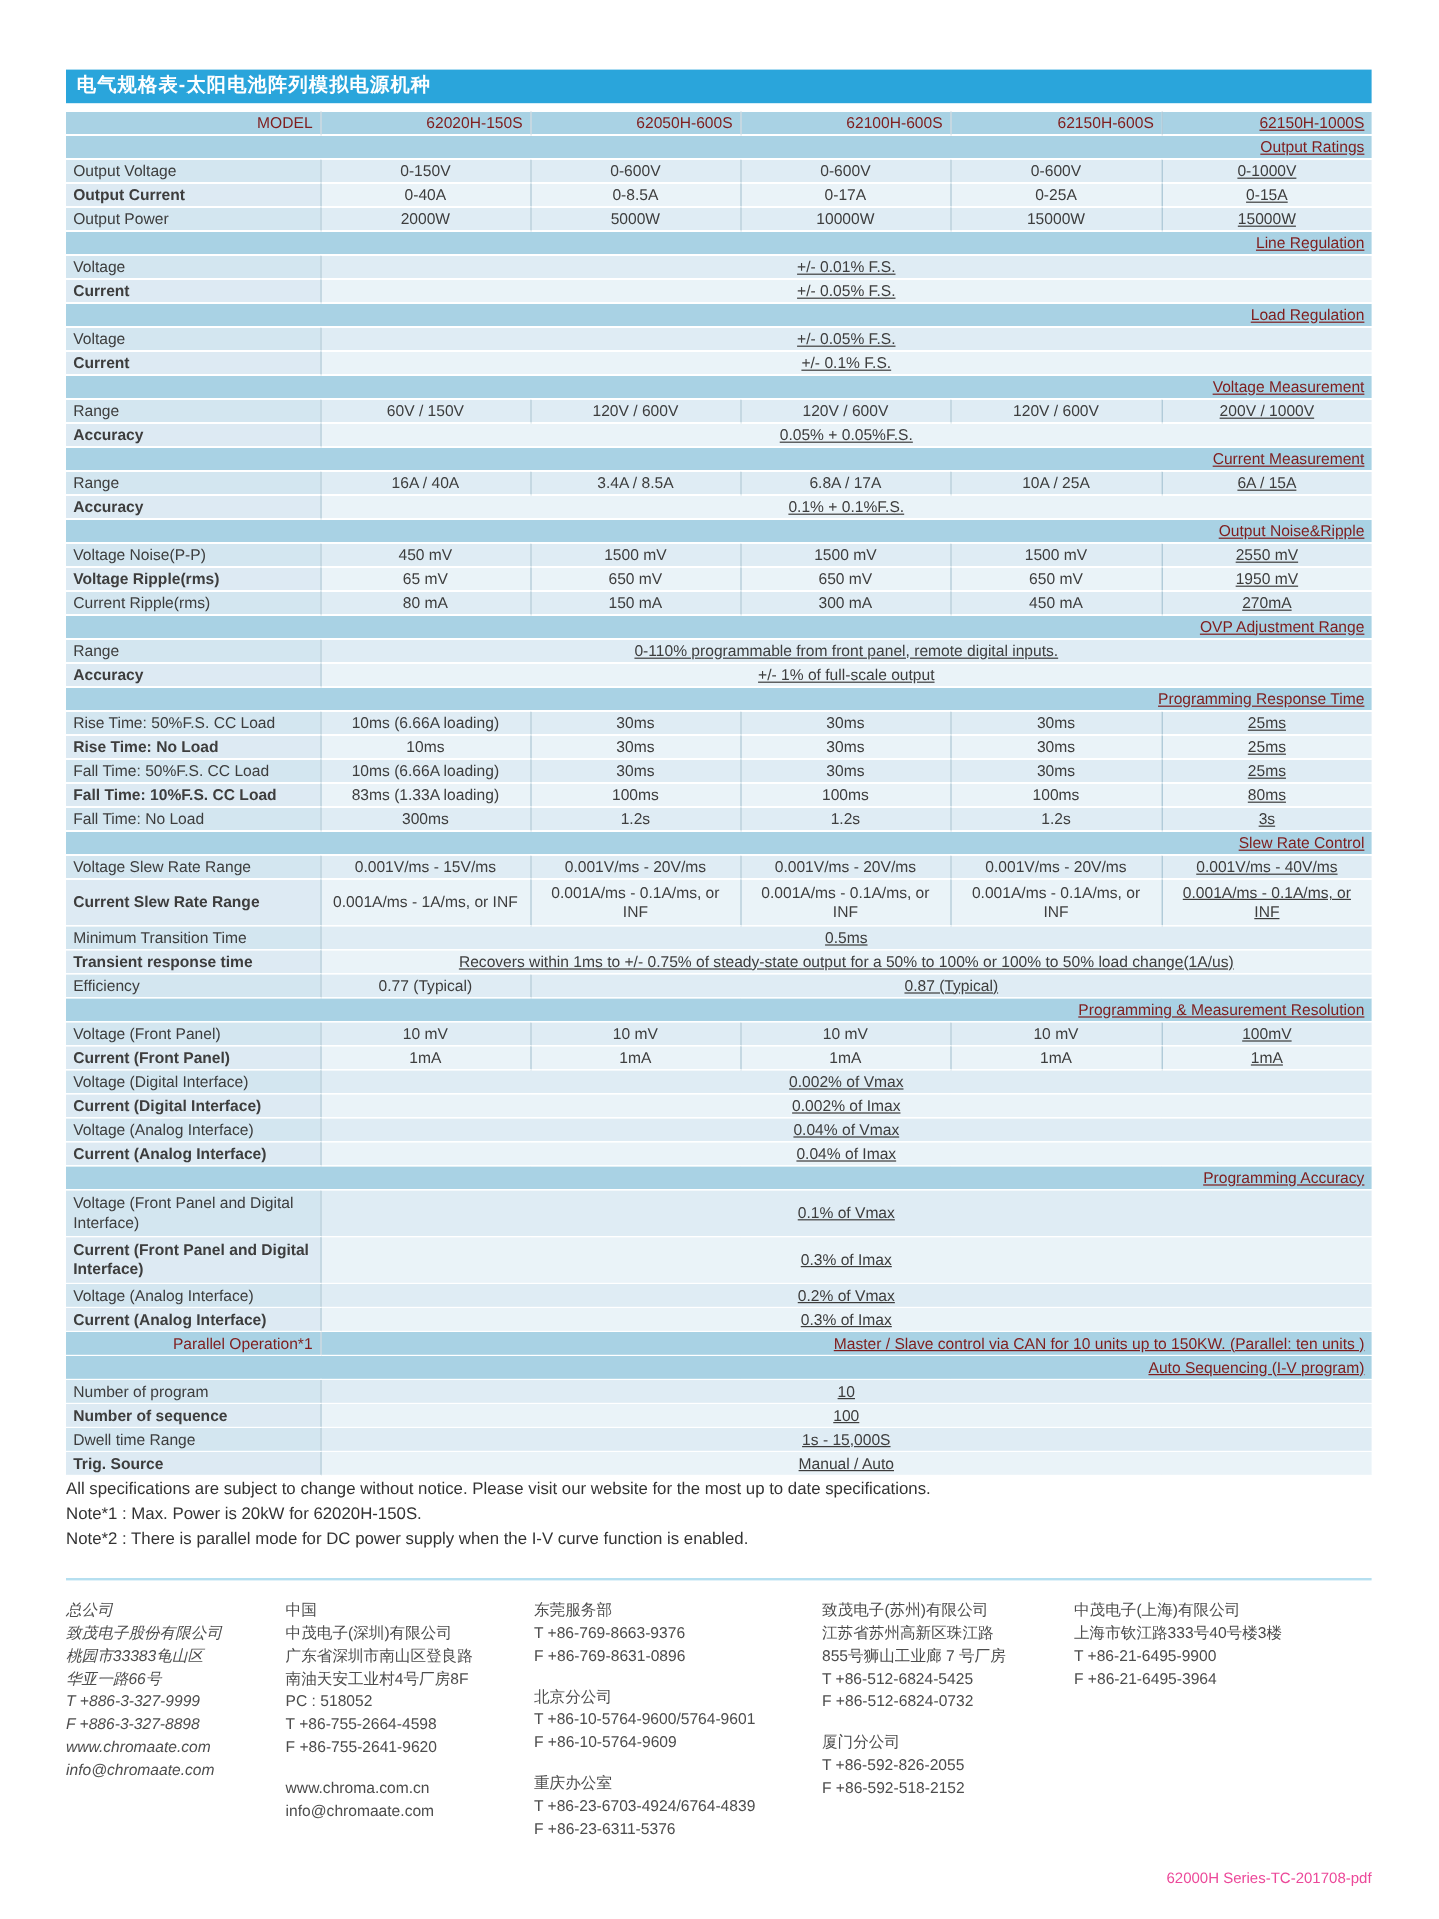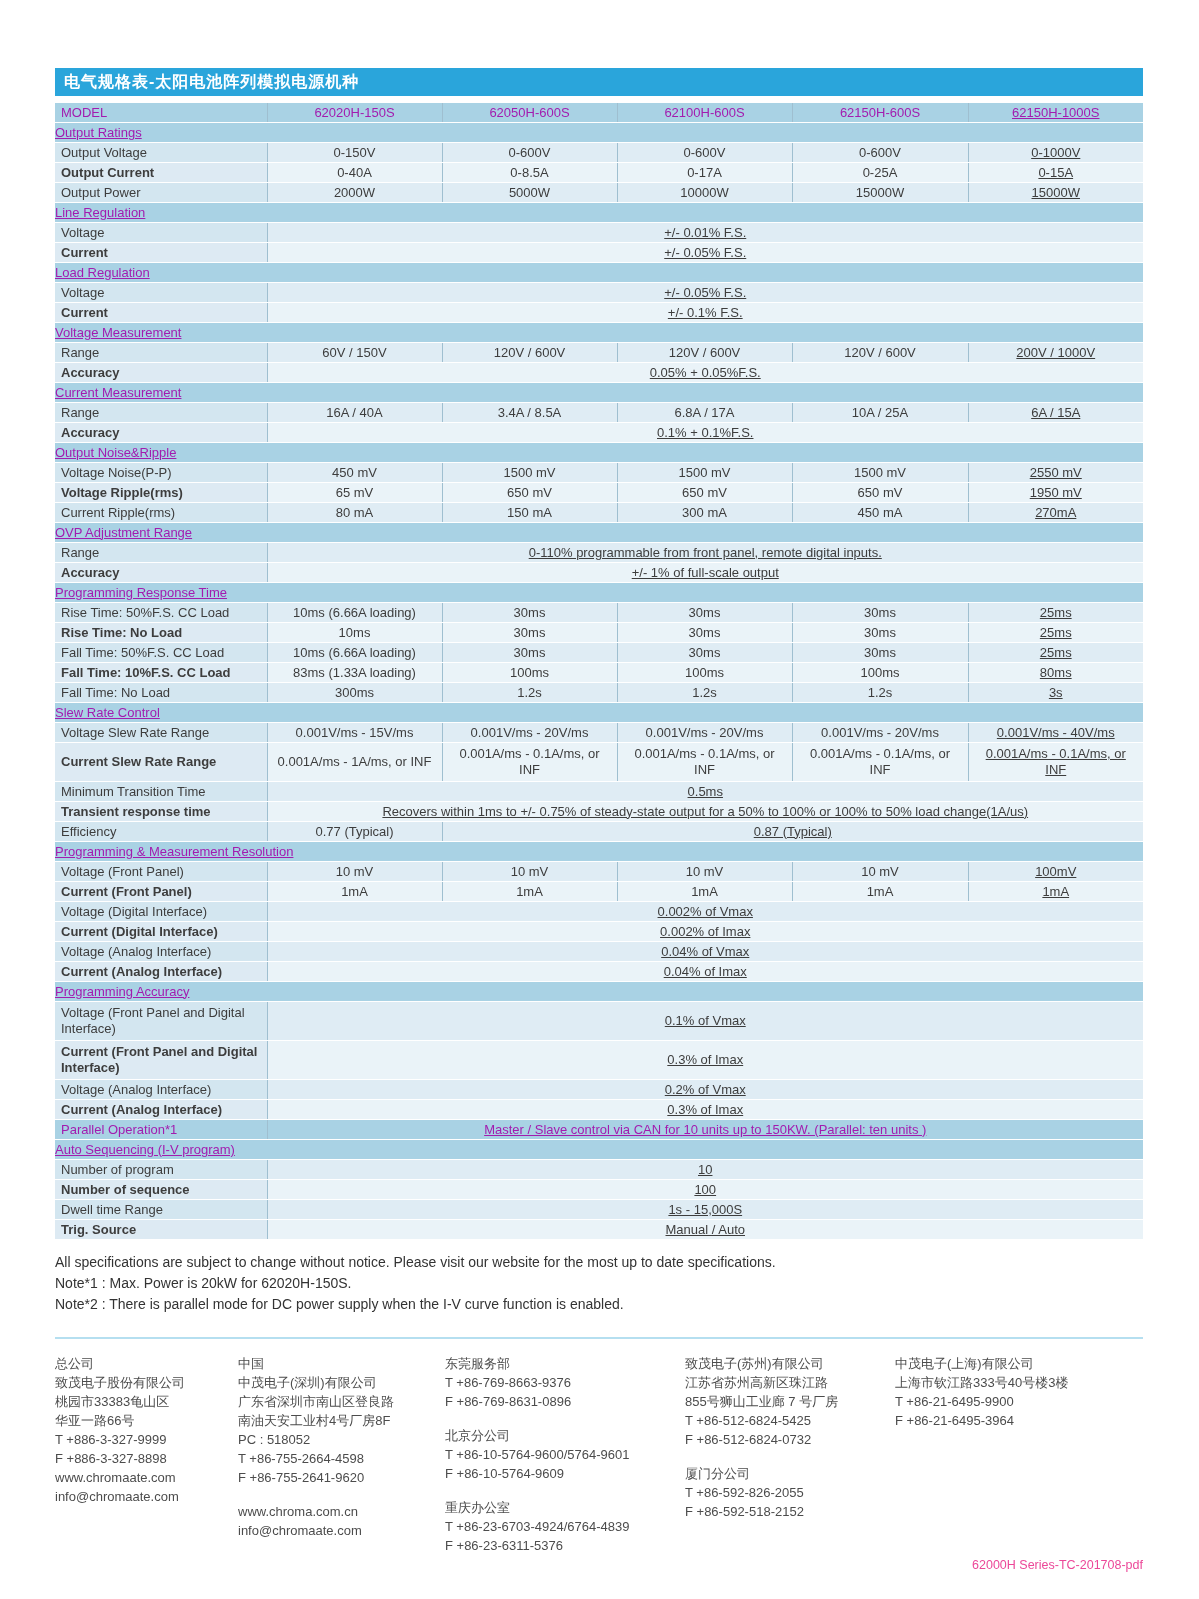--- a/index.html
+++ b/index.html
@@ -1,48 +1,48 @@
 <!DOCTYPE html>
 <html style="--header-blue: #2aa5db; --section-blue: #a9d2e4;"><head>
 <meta charset="utf-8">
 <style>
   html,body{margin:0;padding:0;background:#ffffff;}
   body{width:1199px;height:1599px;font-family:"Liberation Sans",sans-serif;-webkit-font-smoothing:antialiased;}
   .page{position:relative;width:1199px;height:1599px;background:#fff;overflow:hidden;}
-  .content{position:absolute;left:55px;top:68px;width:1088px;}
+  .content{position:absolute;left:55px;top:58px;width:1088px;}
 
   .title-bar{
     background:var(--header-blue,#2aa5db);color:#ffffff;font-size:16px;font-weight:bold;
     padding:4px 9px;line-height:20px;letter-spacing:1px;box-sizing:border-box;width:1088px;
   }
 
   table.spec-table{border-collapse:collapse;table-layout:fixed;width:1088px;margin-top:7px;
     font-size:13px;color:#3d3d3d;}
   .spec-table td{
     padding:1px 6px;height:17px;line-height:16px;vertical-align:middle;
     border-right:1px solid #9fbfd0;border-bottom:1px solid #ffffff;
     overflow:hidden;
   }
   .spec-table td:last-child{border-right:none;text-decoration:underline;}
   .spec-table tr.tall td{height:36px;}
   .cell-label{text-align:left;}
   .cell-val{text-align:center;}
-  tr.sec td{background:var(--section-blue,#a9d2e4);color:#a21caf;}
+  tr.sec td{background:var(--section-blue,#a9d2e4);color:#7f1d1d;text-align:right;}
   tr.sec td.sec-cell{border-right:none;padding-left:0;}
   tr.rowA td.cell-label{background:#d3e6f0;}
   tr.rowA td.cell-val{background:#dfecf4;}
   tr.rowB td.cell-label{background:#ddeaf3;font-weight:bold;}
   tr.rowB td.cell-val{background:#eaf3f8;}
 
-  .notes{margin-top:12px;font-size:14px;line-height:21px;color:#333333;}
+  .notes{margin-top:0;font-size:14px;line-height:21px;color:#333333;}
 
   .footer{margin-top:22px;border-top:2px solid #b5dff0;padding-top:15px;
     display:flex;flex-direction:row;font-size:13px;line-height:19px;color:#4c4c4c;}
   .fcol{box-sizing:border-box;padding-right:10px;}
-  .fcol:nth-child(1){width:183px;}
+  .fcol:nth-child(1){width:183px;font-style:italic;}
   .fcol:nth-child(2){width:207px;}
   .fcol:nth-child(3){width:240px;}
   .fcol:nth-child(4){width:210px;}
   .fcol:nth-child(5){width:248px;}
   .fblock{margin-bottom:15px;}
   .doc-ref{position:absolute;top:1558px;right:56px;font-size:12.5px;color:#ec4899;}
 </style>
 </head>
 <body>
 

